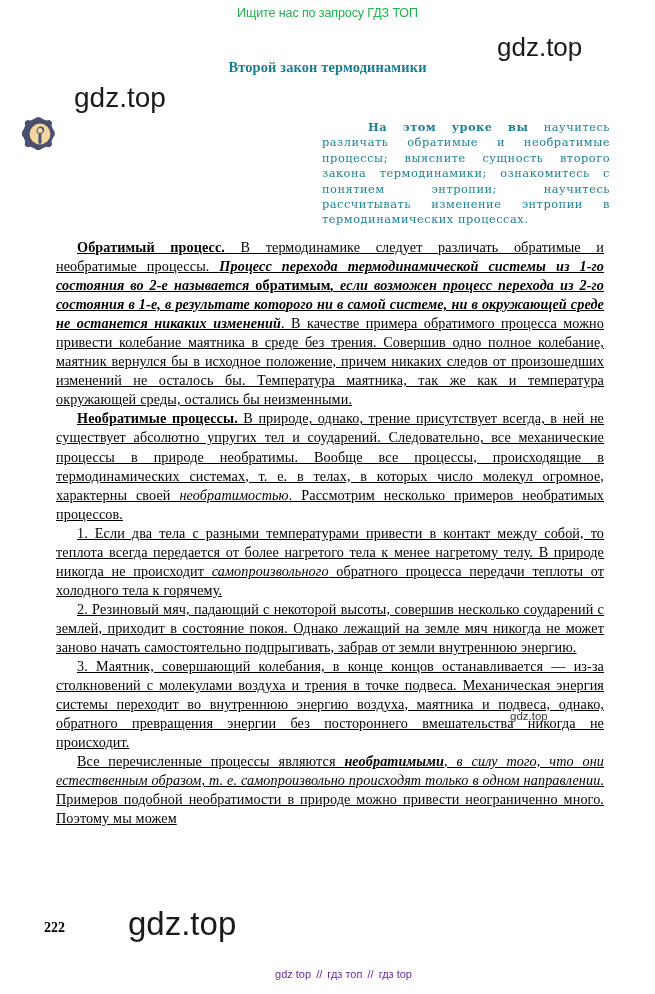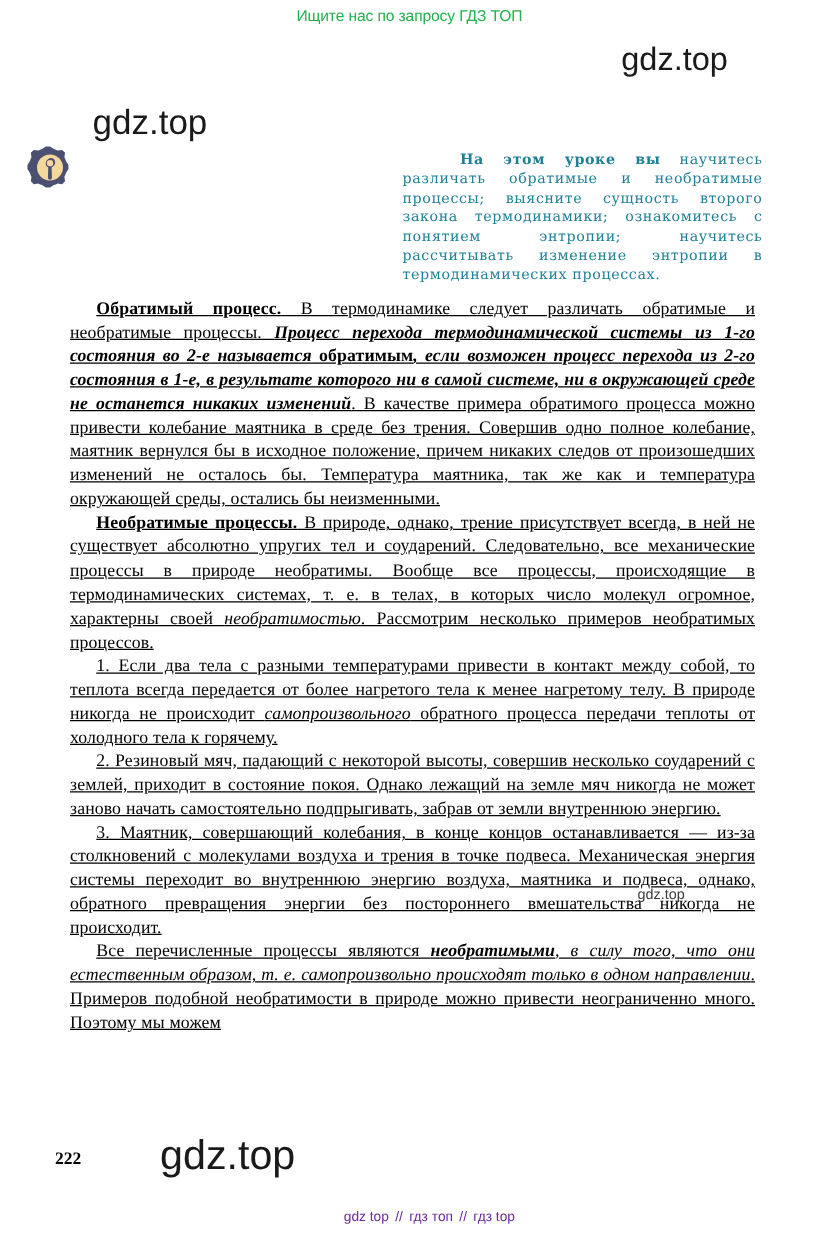--- a/index.html
+++ b/index.html
@@ -175,20 +175,21 @@
 
 <div class="page">
 
   <div class="promo-line">Ищите нас по запросу ГДЗ ТОП</div>
 
   <div class="wm wm-top-right">gdz.top</div>
   <div class="wm wm-mid-left">gdz.top</div>
   <div class="wm wm-bottom">gdz.top</div>
 
   <div class="section-title">
+    <span class="line2">Второй закон термодинамики</span>
   </div>
 
   <svg class="gear-icon" viewBox="0 0 40 40">
     <path fill="#4b5070" d="M20 3.2 l3.1 2.0 a14 14 0 0 1 3.0 1.25 l3.6 -0.55 2.35 2.35 -0.55 3.6 a14 14 0 0 1 1.25 3.0 l2.0 3.1 v3.3 l-2.0 3.1 a14 14 0 0 1 -1.25 3.0 l0.55 3.6 -2.35 2.35 -3.6 -0.55 a14 14 0 0 1 -3.0 1.25 l-3.1 2.0 h-3.3 l-3.1 -2.0 a14 14 0 0 1 -3.0 -1.25 l-3.6 0.55 -2.35 -2.35 0.55 -3.6 a14 14 0 0 1 -1.25 -3.0 l-2.0 -3.1 v-3.3 l2.0 -3.1 a14 14 0 0 1 1.25 -3.0 l-0.55 -3.6 2.35 -2.35 3.6 0.55 a14 14 0 0 1 3.0 -1.25 l3.1 -2.0 z"></path>
     <circle cx="20" cy="20" r="10.4" fill="#f3d79c"></circle>
     <path fill="#4b5070" d="M22.9 12.9 a4.4 4.4 0 0 0 -6.1 5.2 l-0.1 0.35 1.9 1.5 -0.25 8.2 a1.6 1.6 0 0 0 3.2 0 l-0.25 -8.2 1.9 -1.5 a4.4 4.4 0 0 0 -0.3 -5.55 z m-2.85 1.05 a2.55 2.55 0 1 1 -0.05 5.1 2.55 2.55 0 0 1 0.05 -5.1 z"></path>
   </svg>
 
 
   <div class="lesson-intro">

